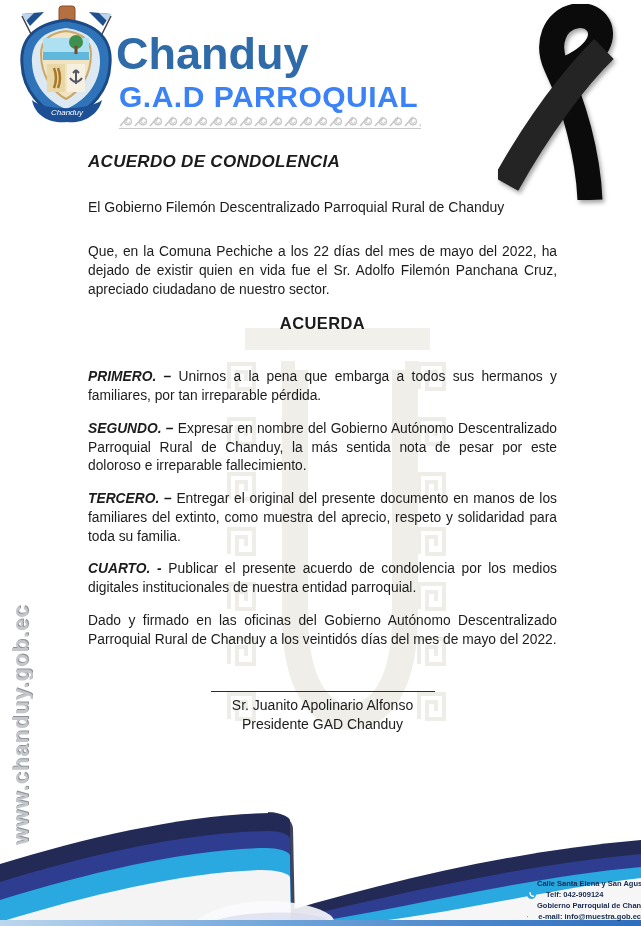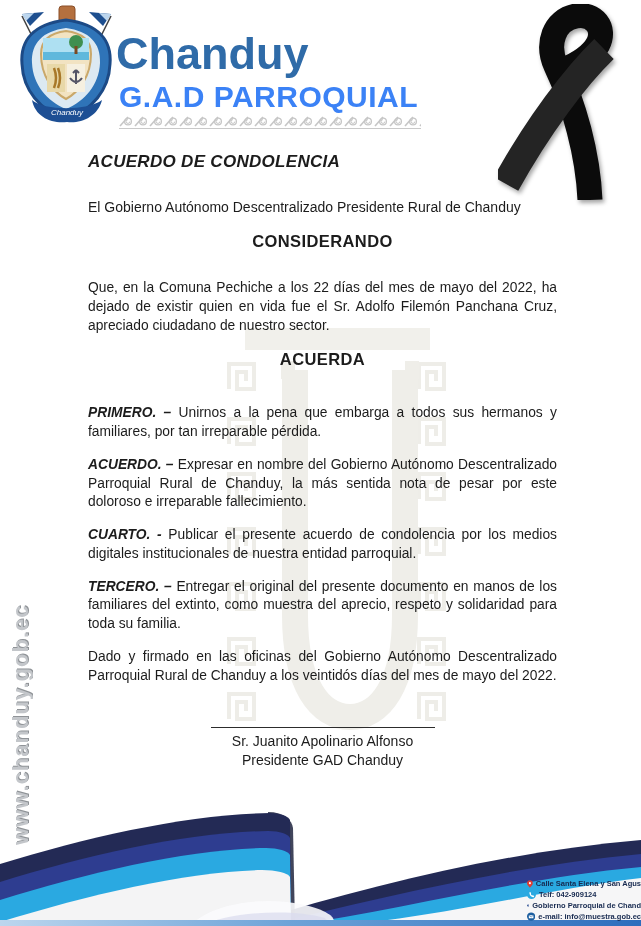--- a/index.html
+++ b/index.html
@@ -40,21 +40,21 @@
     font-size:22px;font-weight:bold;letter-spacing:1px;
     color:#c3c6ca;text-shadow:1px 1px 0 #8f9397;
   }
   
   .waves{position:absolute;left:0;top:776px;z-index:1;}
   .bottombar{
     position:absolute;left:0;bottom:0;width:641px;height:6px;z-index:2;
     background:linear-gradient(90deg,#bcd6ee 0%,#6ea3d8 45%,#2d6dbd 100%);
   }
   .contacts{position:absolute;left:527px;top:878px;z-index:4;width:114px;}
-  .contact-row{display:flex;align-items:center;gap:3px;height:11px;white-space:nowrap;}
+  .contact-row{display:flex;align-items:center;gap:10px;height:11px;white-space:nowrap;}
   .contact-text{font-size:7.5px;font-weight:bold;color:#16294f;}
 </style>
 </head>
 <body>
 
 <div class="page">
 
   <svg class="watermark" width="330" height="445" viewBox="0 0 330 445">
     <defs>
       <path id="gkey" d="M4,29 V4 H29 V29 H12 V12 H21 V21" fill="none" stroke="#eeede8" stroke-width="4"></path>
@@ -119,29 +119,28 @@
     <line x1="0" y1="12.5" x2="302" y2="12.5" stroke="#c9c9c9" stroke-width="1"></line>
   </svg>
 
   <svg class="ribbon" width="143" height="196" viewBox="0 0 143 196">
     <path d="M92,196 C90,150 76,100 58,62 C48,40 56,16 78,12 C96,9 108,24 100,40 C93,53 80,60 66,66" fill="none" stroke="#0b0b0b" stroke-width="25"></path>
     <path d="M8,180 C40,122 78,72 106,45" fill="none" stroke="#242424" stroke-width="28"></path>
   </svg>
 
   <div class="doc">
     <h1 class="doc-title">ACUERDO DE CONDOLENCIA</h1>
-    <p class="intro">El Gobierno Autónomo Descentralizado Presidente Rural de Chanduy</p>
-    <h2 class="h-center">CONSIDERANDO</h2>
+    <p class="intro">El Gobierno Filemón Descentralizado Parroquial Rural de Chanduy</p>
     <p class="para">Que, en la Comuna Pechiche a los 22 días del mes de mayo del 2022, ha dejado de existir quien en vida fue el Sr. Adolfo Filemón Panchana Cruz, apreciado ciudadano de nuestro sector.</p>
     <h2 class="h-center" style="margin-top:15px;">ACUERDA</h2>
 
     <p class="clause" style="margin-top:35px;"><span class="clabel">PRIMERO. –</span> <span>Unirnos a la pena que embarga a todos sus hermanos y familiares, por tan irreparable pérdida.</span></p>
-    <p class="clause"><span class="clabel">ACUERDO. –</span> <span>Expresar en nombre del Gobierno Autónomo Descentralizado Parroquial Rural de Chanduy, la más sentida nota de pesar por este doloroso e irreparable fallecimiento.</span></p>
+    <p class="clause"><span class="clabel">SEGUNDO. –</span> <span>Expresar en nombre del Gobierno Autónomo Descentralizado Parroquial Rural de Chanduy, la más sentida nota de pesar por este doloroso e irreparable fallecimiento.</span></p>
+    <p class="clause"><span class="clabel">TERCERO. –</span> <span>Entregar el original del presente documento en manos de los familiares del extinto, como muestra del aprecio, respeto y solidaridad para toda su familia.</span></p>
     <p class="clause"><span class="clabel">CUARTO. -</span> <span>Publicar el presente acuerdo de condolencia por los medios digitales institucionales de nuestra entidad parroquial.</span></p>
-    <p class="clause"><span class="clabel">TERCERO. –</span> <span>Entregar el original del presente documento en manos de los familiares del extinto, como muestra del aprecio, respeto y solidaridad para toda su familia.</span></p>
 
     <p class="clause">Dado y firmado en las oficinas del Gobierno Autónomo Descentralizado Parroquial Rural de Chanduy a los veintidós días del mes de mayo del 2022.</p>
 
     <div class="sig">
       <div class="sig-line"></div>
       <div class="sig-name">Sr. Juanito Apolinario Alfonso</div>
       <div class="sig-role">Presidente GAD Chanduy</div>
     </div>
   </div>
 

